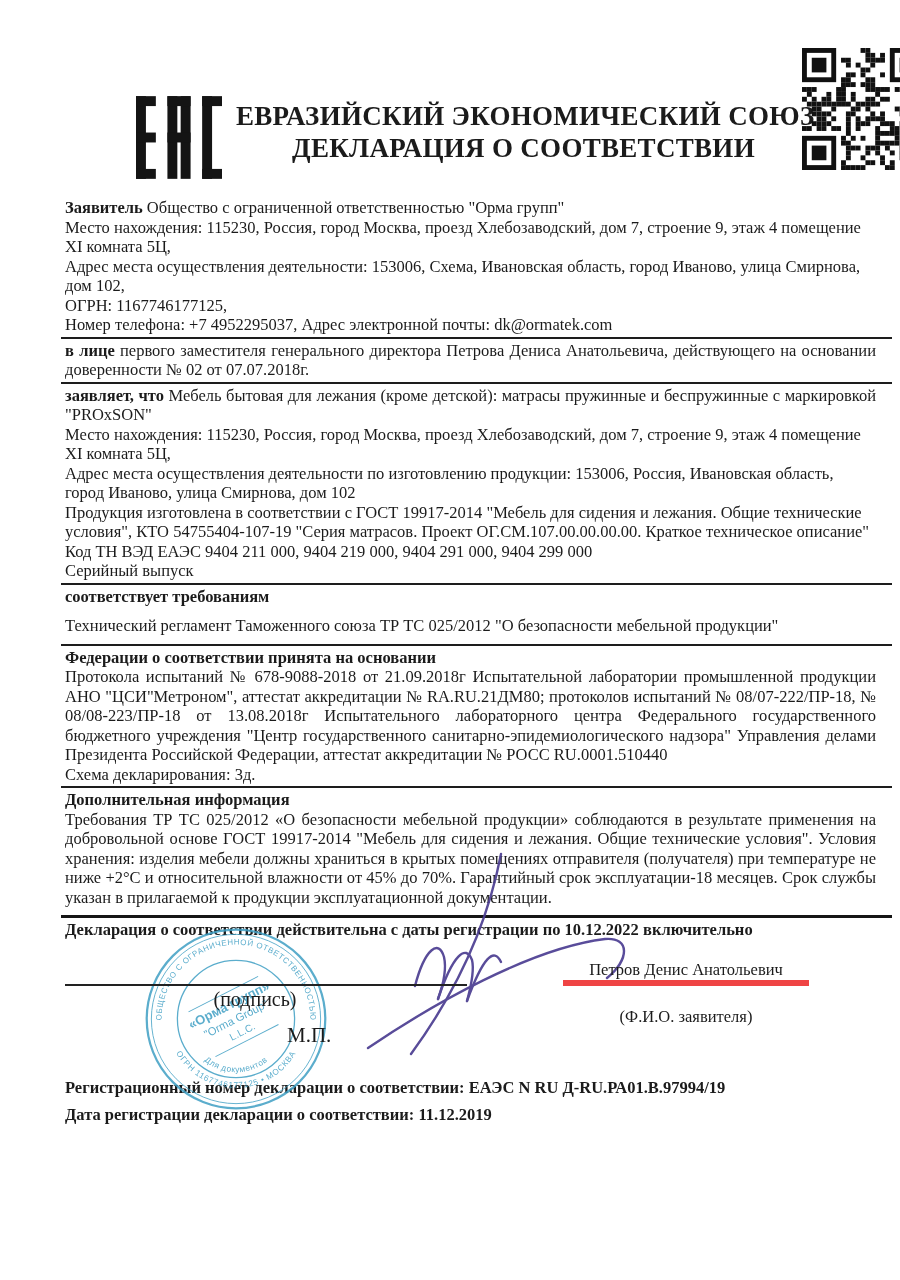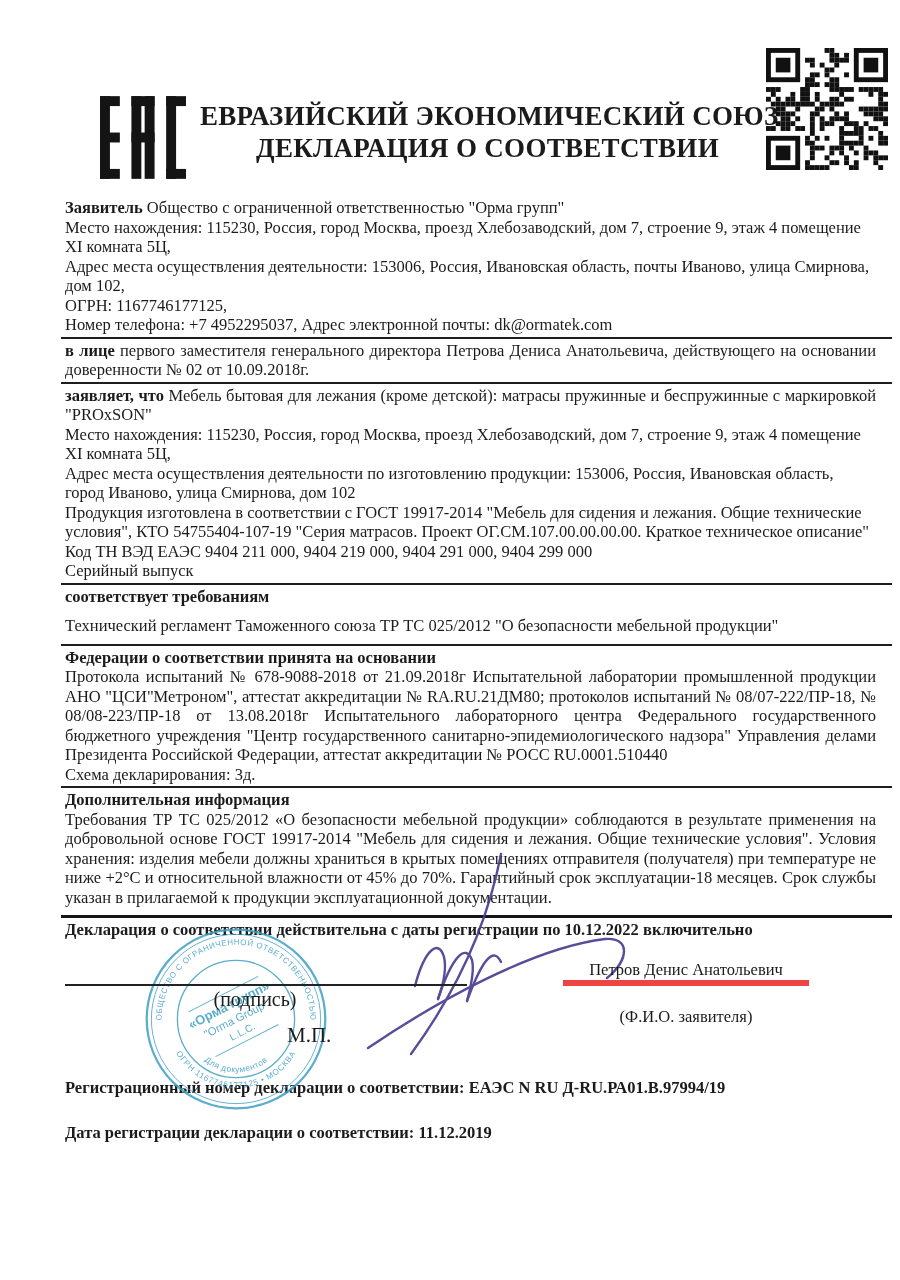--- a/index.html
+++ b/index.html
@@ -1,20 +1,20 @@
 <!DOCTYPE html>
 <html><head>
 <meta charset="utf-8">
 <style>
   html,body{margin:0;padding:0;background:#ffffff;}
   body{width:900px;height:1280px;overflow:hidden;font-family:"Liberation Serif",serif;color:#1b1b1b;}
   .page{position:relative;width:900px;height:1280px;background:#fff;}
 
   
-  .hdr{position:relative;height:198px;}
+  .hdr{position:relative;height:198px;margin-left:36px;}
   .eac{position:absolute;left:100px;top:96px;}
   .ttl{position:absolute;left:200px;top:100px;width:575px;text-align:center;
        font-weight:bold;font-size:27px;line-height:32px;letter-spacing:.3px;white-space:nowrap;}
   .qr{position:absolute;left:766px;top:48px;}
 
   
   .doc{padding:0 24px 0 65px;font-size:16.5px;line-height:19.5px;}
   .b{font-weight:bold;}
   .just{text-align:justify;}
   .rule{height:0;border:none;border-top:2px solid #1d1d1d;margin:2px -16px 2px -4px;}
@@ -27,21 +27,21 @@
   .sign-line{position:absolute;left:0;top:36px;width:402px;border-bottom:2px solid #222;}
   .sign-caption{position:absolute;left:110px;top:42px;width:160px;text-align:center;font-size:20px;}
   .mp{position:absolute;left:222px;top:78px;font-size:21px;}
   .fio{position:absolute;left:465px;top:12px;width:312px;text-align:center;font-size:16.5px;}
   .fio .nm{display:inline-block;border-bottom:6px solid #ef4444;padding:0 26px 1px 26px;}
   .fio .cap{margin-top:21px;}
   .stamp-wrap{position:absolute;left:78px;top:-22px;opacity:.85;}
   .sig-ink{position:absolute;left:198px;top:-112px;}
 
   .reg-line{font-weight:bold;margin-top:12px;}
-  .reg-line.date{margin-top:26px;}
+  .reg-line.date{margin-top:8px;}
 </style>
 </head>
 <body>
 
 <div class="page">
 
   <div class="hdr">
     <svg class="eac" width="86" height="83" viewBox="0 0 104 100">
       <g fill="#141414">
         <rect x="0" y="0" width="12" height="100"></rect>
@@ -277,28 +277,28 @@
         <rect x="10" y="100" width="15" height="15" fill="#111"></rect>
       </svg>
   </div>
 
   <div class="doc">
 
     <div>
       <span class="b">Заявитель</span><span> Общество с ограниченной ответственностью "Орма групп"</span>
     </div>
     <div>Место нахождения: 115230, Россия, город Москва, проезд Хлебозаводский, дом 7, строение 9, этаж 4 помещение XI комната 5Ц,</div>
-    <div>Адрес места осуществления деятельности: 153006, Россия, Ивановская область, почты Иваново, улица Смирнова, дом 102,</div>
+    <div>Адрес места осуществления деятельности: 153006, Схема, Ивановская область, город Иваново, улица Смирнова, дом 102,</div>
     <div>ОГРН: 1167746177125,</div>
     <div>Номер телефона: +7 4952295037, Адрес электронной почты: dk@ormatek.com</div>
 
     <div class="rule"></div>
 
     <div class="just">
-      <span class="b">в лице</span><span> первого заместителя генерального директора Петрова Дениса Анатольевича, действующего на основании доверенности № 02 от 10.09.2018г.</span>
+      <span class="b">в лице</span><span> первого заместителя генерального директора Петрова Дениса Анатольевича, действующего на основании доверенности № 02 от 07.07.2018г.</span>
     </div>
 
     <div class="rule"></div>
 
     <div class="just">
       <span class="b">заявляет, что</span><span> Мебель бытовая для лежания (кроме детской): матрасы пружинные и беспружинные с маркировкой "PROxSON"</span>
     </div>
     <div>Место нахождения: 115230, Россия, город Москва, проезд Хлебозаводский, дом 7, строение 9, этаж 4 помещение XI комната 5Ц,</div>
     <div>Адрес места осуществления деятельности по изготовлению продукции: 153006, Россия, Ивановская область, город Иваново, улица Смирнова, дом 102</div>
     <div>Продукция изготовлена в соответствии с ГОСТ 19917-2014 "Мебель для сидения и лежания. Общие технические условия", КТО 54755404-107-19 "Серия матрасов. Проект ОГ.СМ.107.00.00.00.00. Краткое техническое описание"</div>

